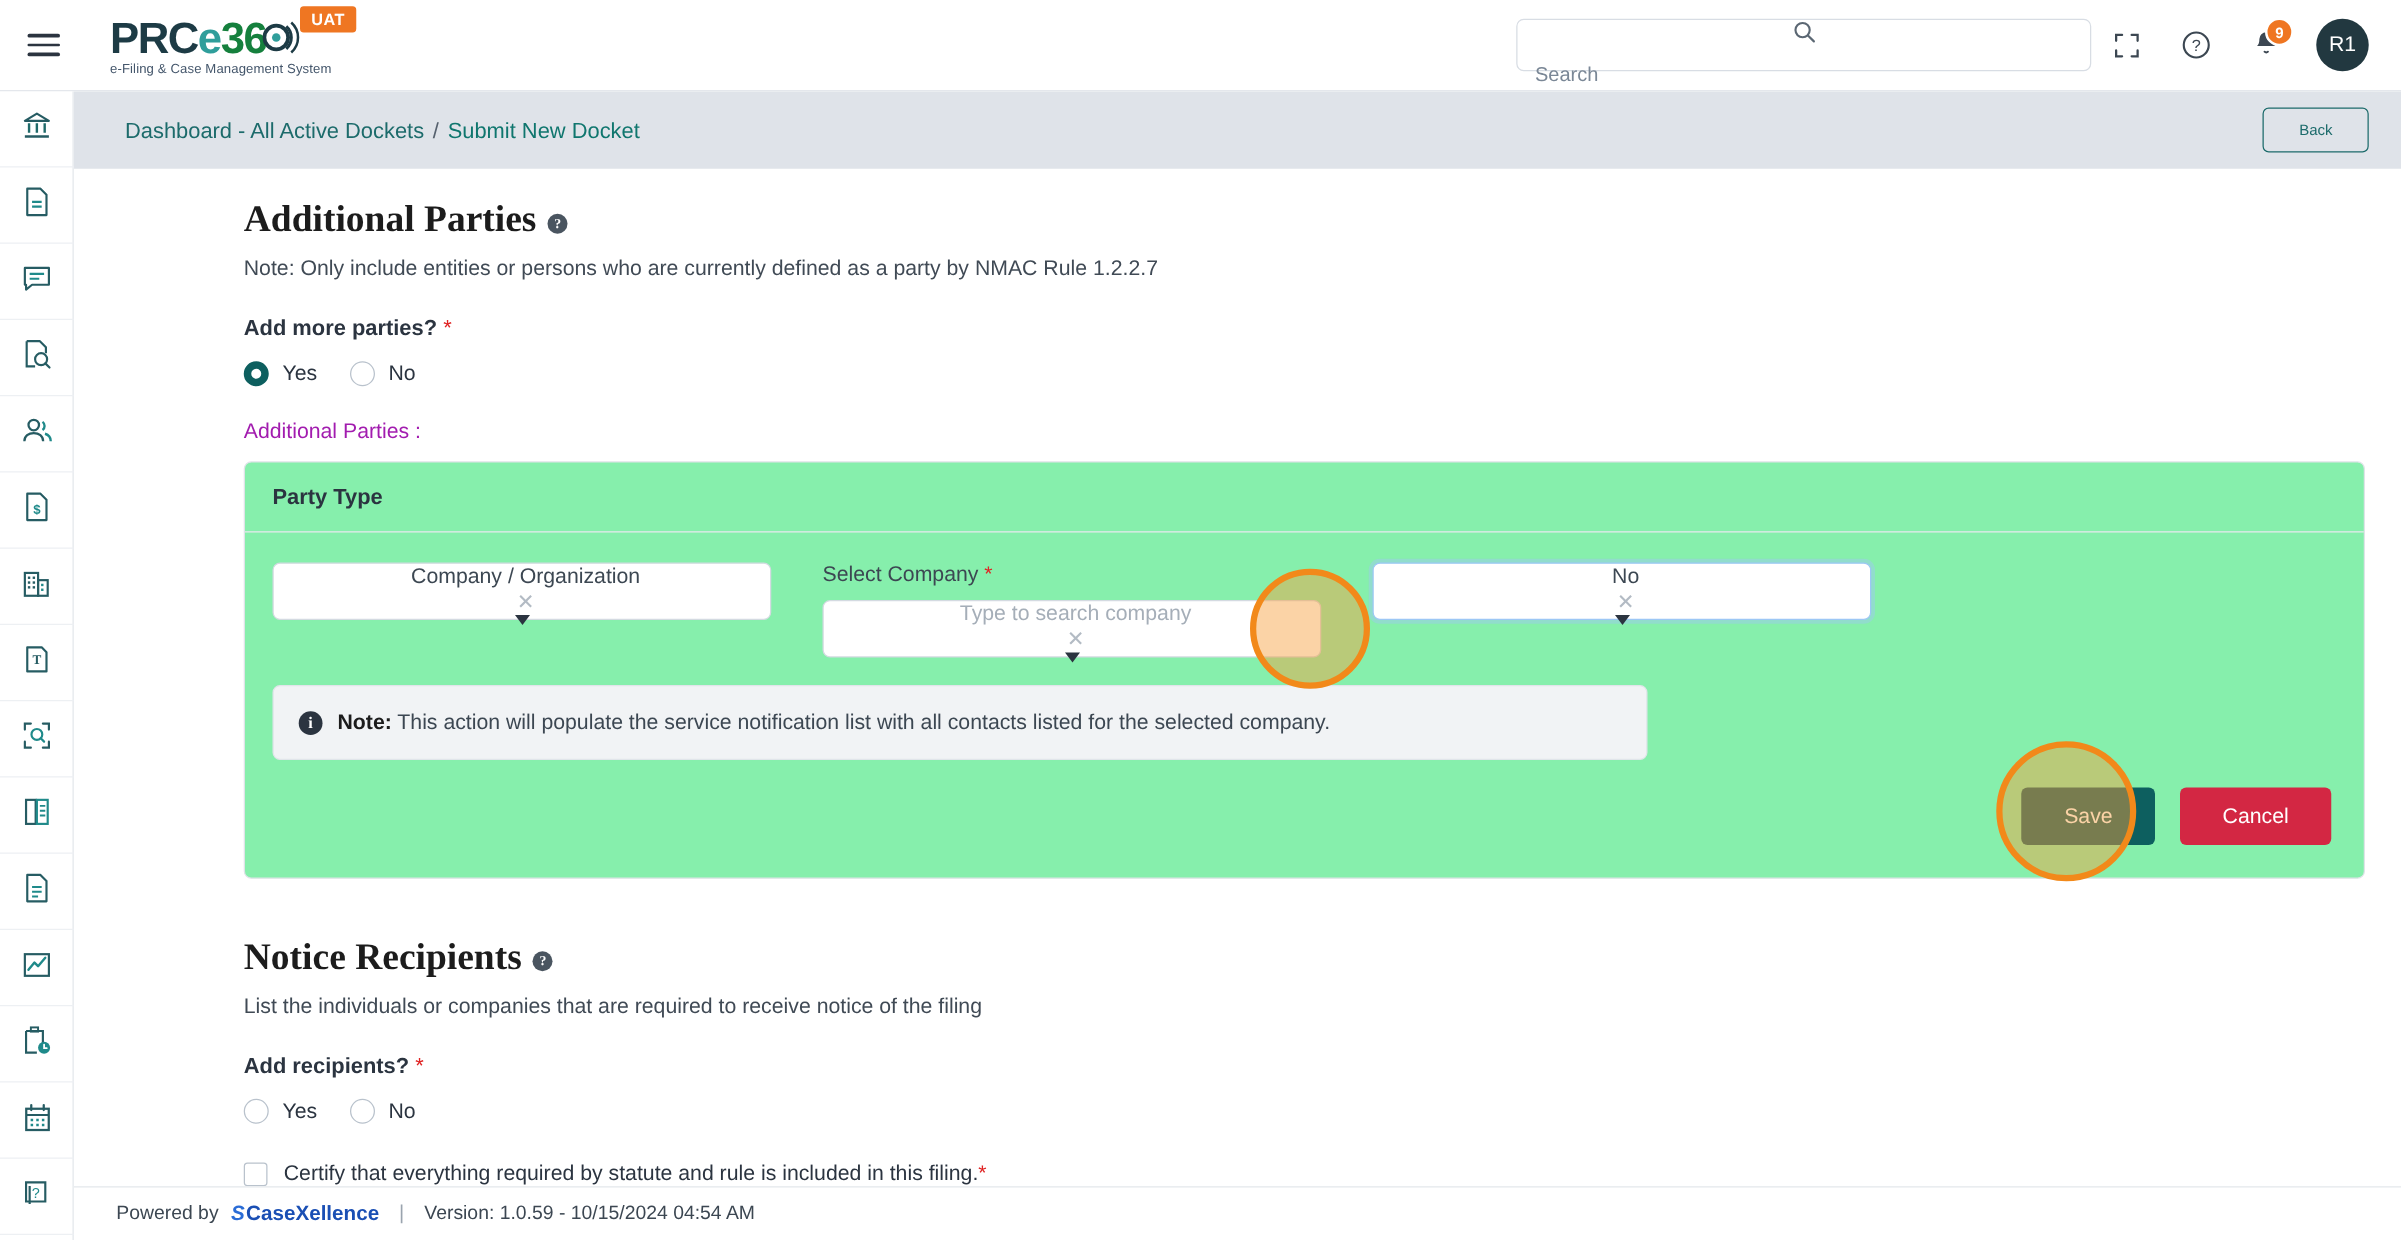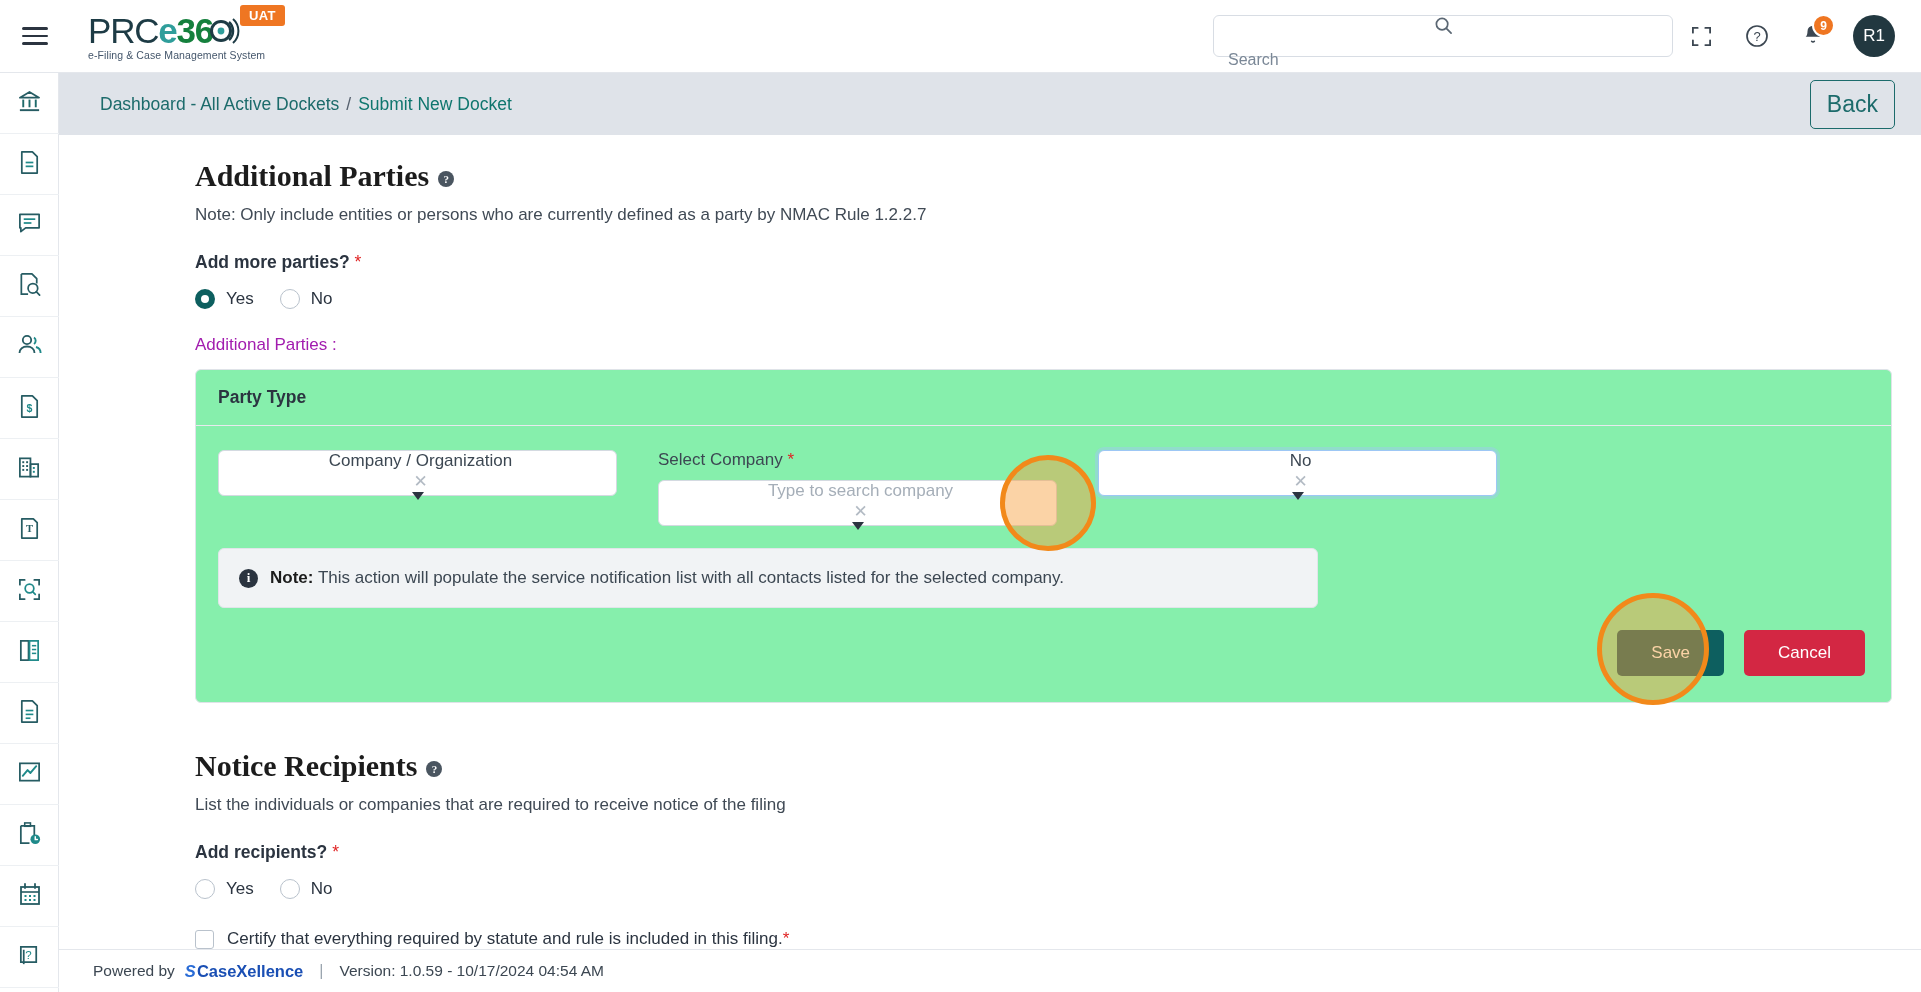--- a/index.html
+++ b/index.html
@@ -18,21 +18,21 @@
     display: flex; align-items: center; z-index: 30;
   }
   .hamburger {
     width: 70px; display: flex; flex-direction: column; align-items: center;
     justify-content: center; gap: 5px; cursor: pointer; height: 100%;
   }
   .hamburger span { display: block; width: 26px; height: 2.6px; background: #2b3440; border-radius: 2px; }
 
   .brand { position: relative; display: flex; flex-direction: column; margin-left: 18px; }
   .brand-logo { display: flex; align-items: baseline; font-size: 35px; letter-spacing: -1.2px; font-weight: 700; }
-  .logo-prc { color: #1d3b45; font-weight: 400; }
+  .logo-prc { color: #1d3b45; font-weight: 700; }
   .logo-e { color: #2f9e9b; font-weight: 800; }
   .logo-36 { color: #15803d; font-weight: 800; }
   .logo-swirl { position: relative; display: inline-block; width: 30px; height: 30px; margin-left: -3px; }
   .logo-swirl svg { position: absolute; top: 2px; left: 0; }
   .brand-sub { font-size: 10.5px; color: #44566b; margin-top: -2px; letter-spacing: .1px; white-space: nowrap; }
   .uat-badge {
     position: absolute; left: 152px; top: -6px;
     background: #ef7622; color: #fff; font-size: 13px; font-weight: 600;
     padding: 3px 9px; border-radius: 3px; letter-spacing: .4px;
   }
@@ -79,21 +79,21 @@
     position: absolute; top: 73px; left: 59px; right: 0; height: 62px;
     background: #dfe3e9; display: flex; align-items: center; padding: 0 26px 0 41px;
     z-index: 10;
   }
   .crumb { font-size: 17.5px; }
   .crumb-link { color: #1c6b6b; cursor: pointer; }
   .crumb-sep { color: #56616e; }
   .crumb-current { color: #0f766e; }
   .back-btn {
     margin-left: auto; border: 1px solid #1c6b6b; color: #1c6b6b; background: transparent;
-    border-radius: 5px; font-size: 23px; padding: 10px 16px; cursor: pointer;
+    border-radius: 5px; font-size: 12px; padding: 10px 28px; cursor: pointer;
     font-family: "Liberation Sans", sans-serif;
   }
 
   
   .content {
     position: absolute; top: 135px; left: 59px; right: 0; bottom: 43px;
     background: #fff; overflow: hidden; padding: 24px 0 0 0;
   }
   .inner { padding: 0 72px 0 136px; }
 
@@ -540,19 +540,19 @@
     </div>
   </div>
 
   <div class="footer">
     <span class="footer-text">Powered by</span>
     <span class="cx-logo">
       <span class="cx-s">S</span>
         <span>CaseXellence</span>
     </span>
     <span class="footer-sep">|</span>
-    <span class="footer-text">Version: 1.0.59 - 10/17/2024 04:54 AM</span>
+    <span class="footer-text">Version: 1.0.59 - 10/15/2024 04:54 AM</span>
   </div>
 
   <div class="hl" style="left:1000px; top:455px; width:96px; height:96px;"></div>
   <div class="hl" style="left:1597px; top:593px; width:112px; height:112px;"></div>
 
 </div>
 
 </body></html>

